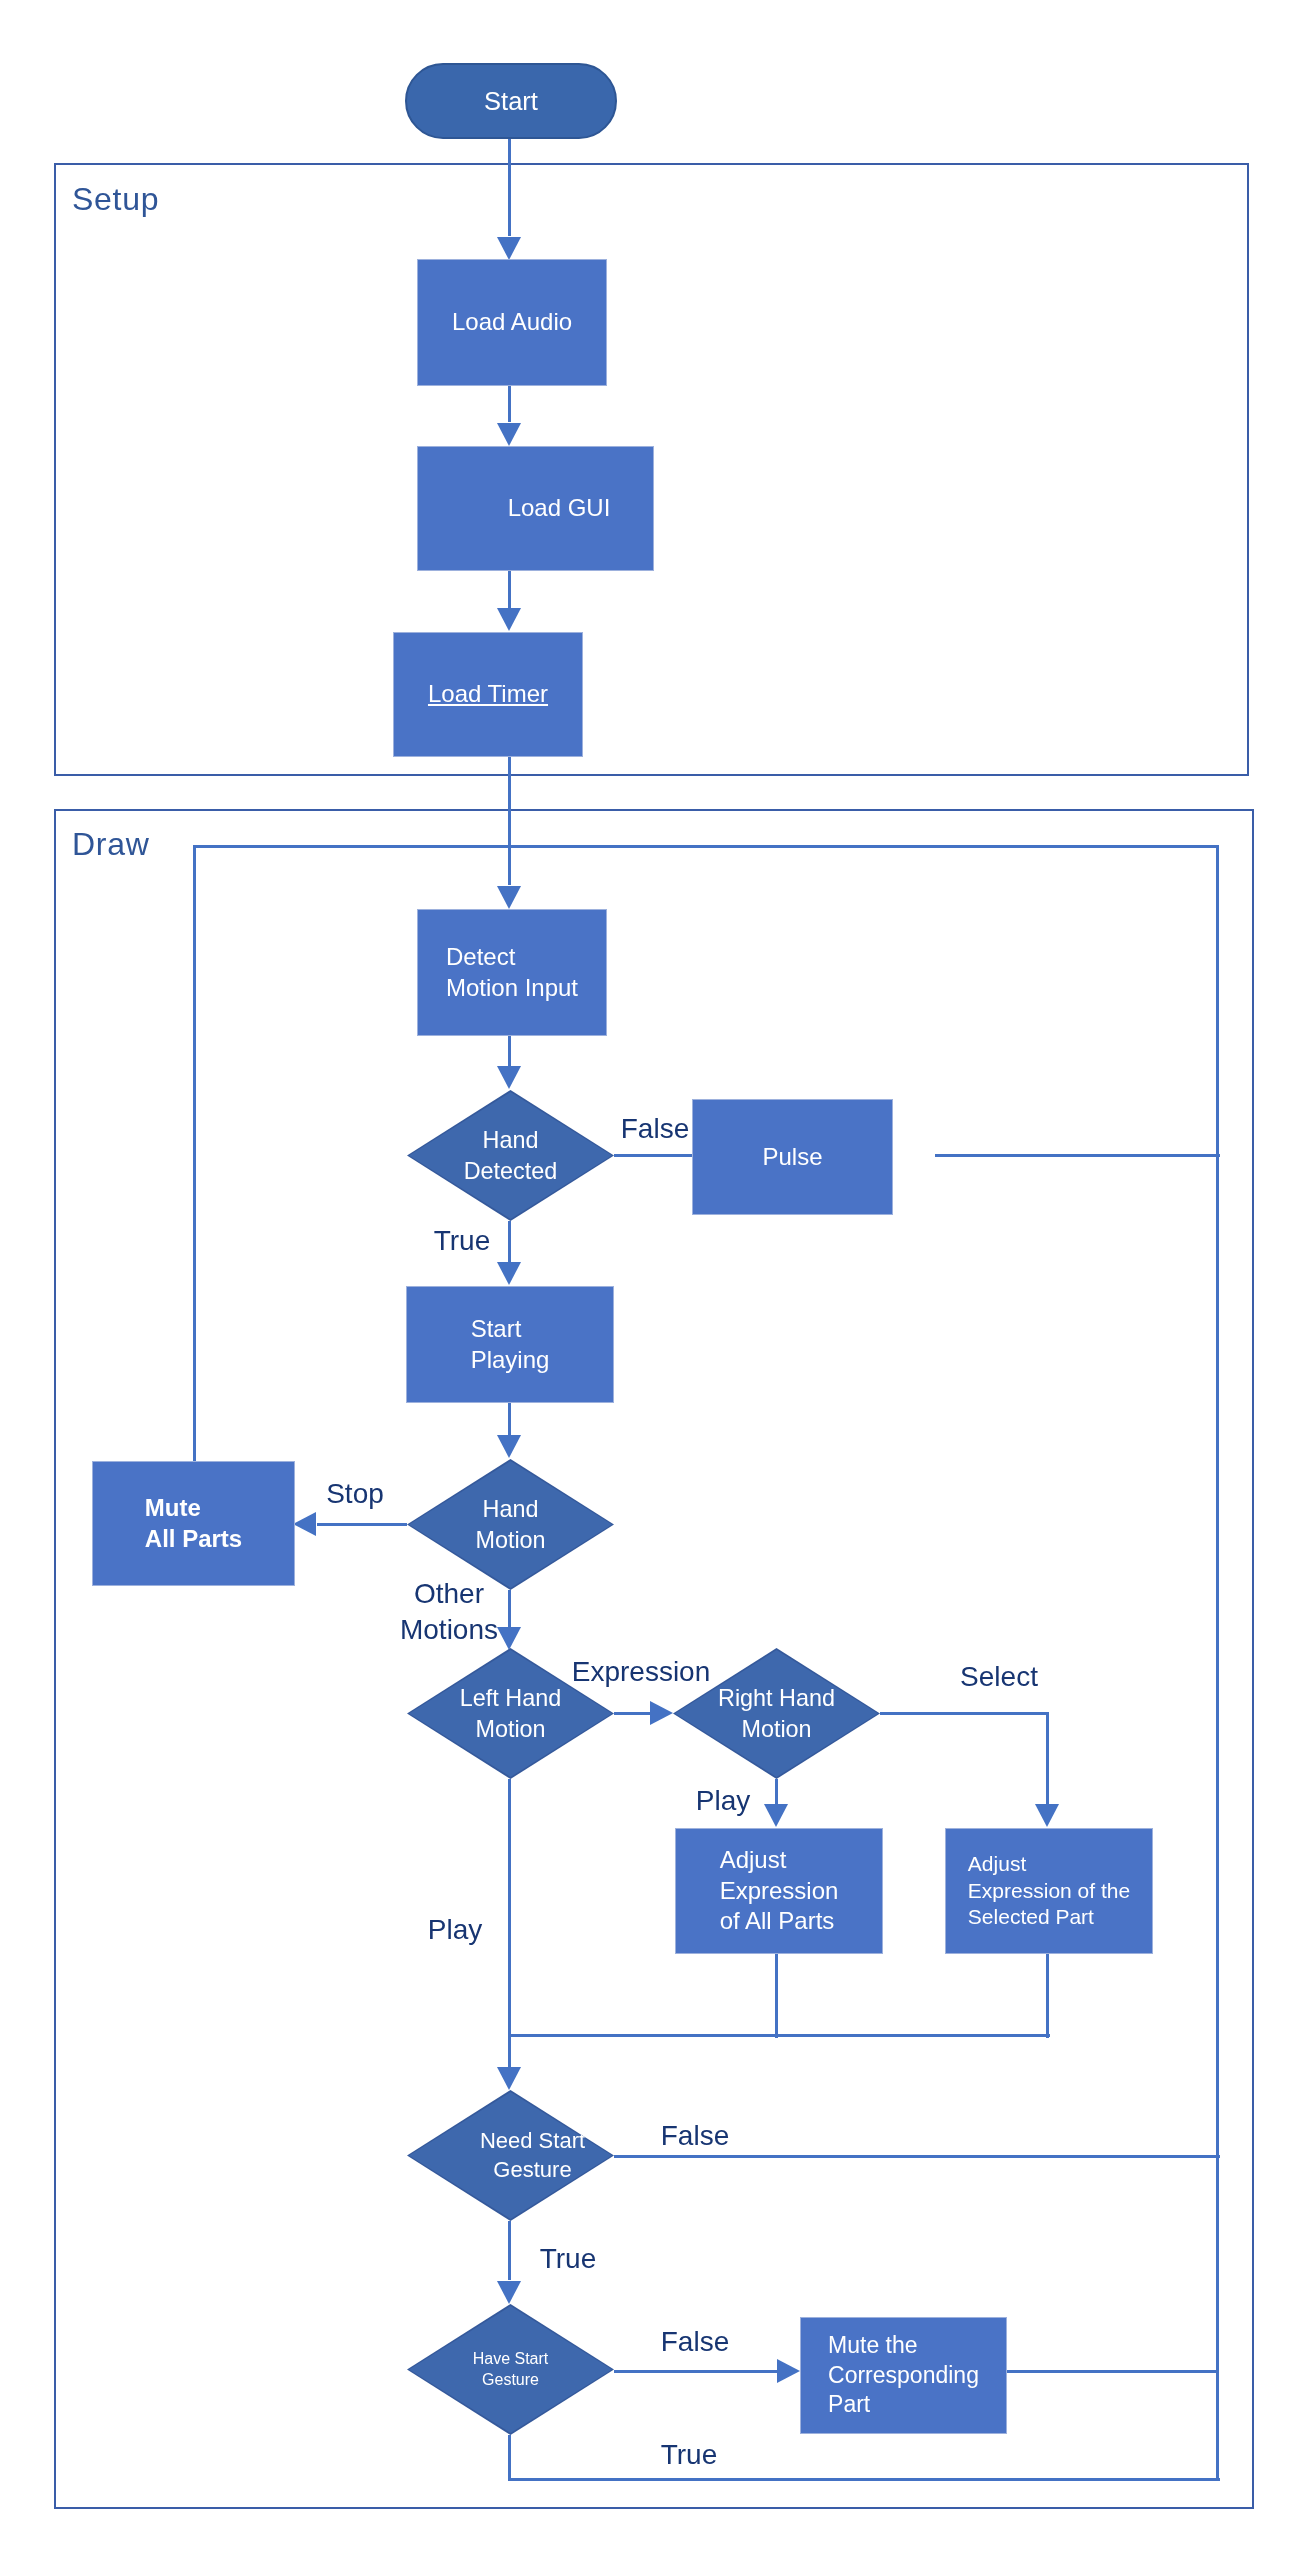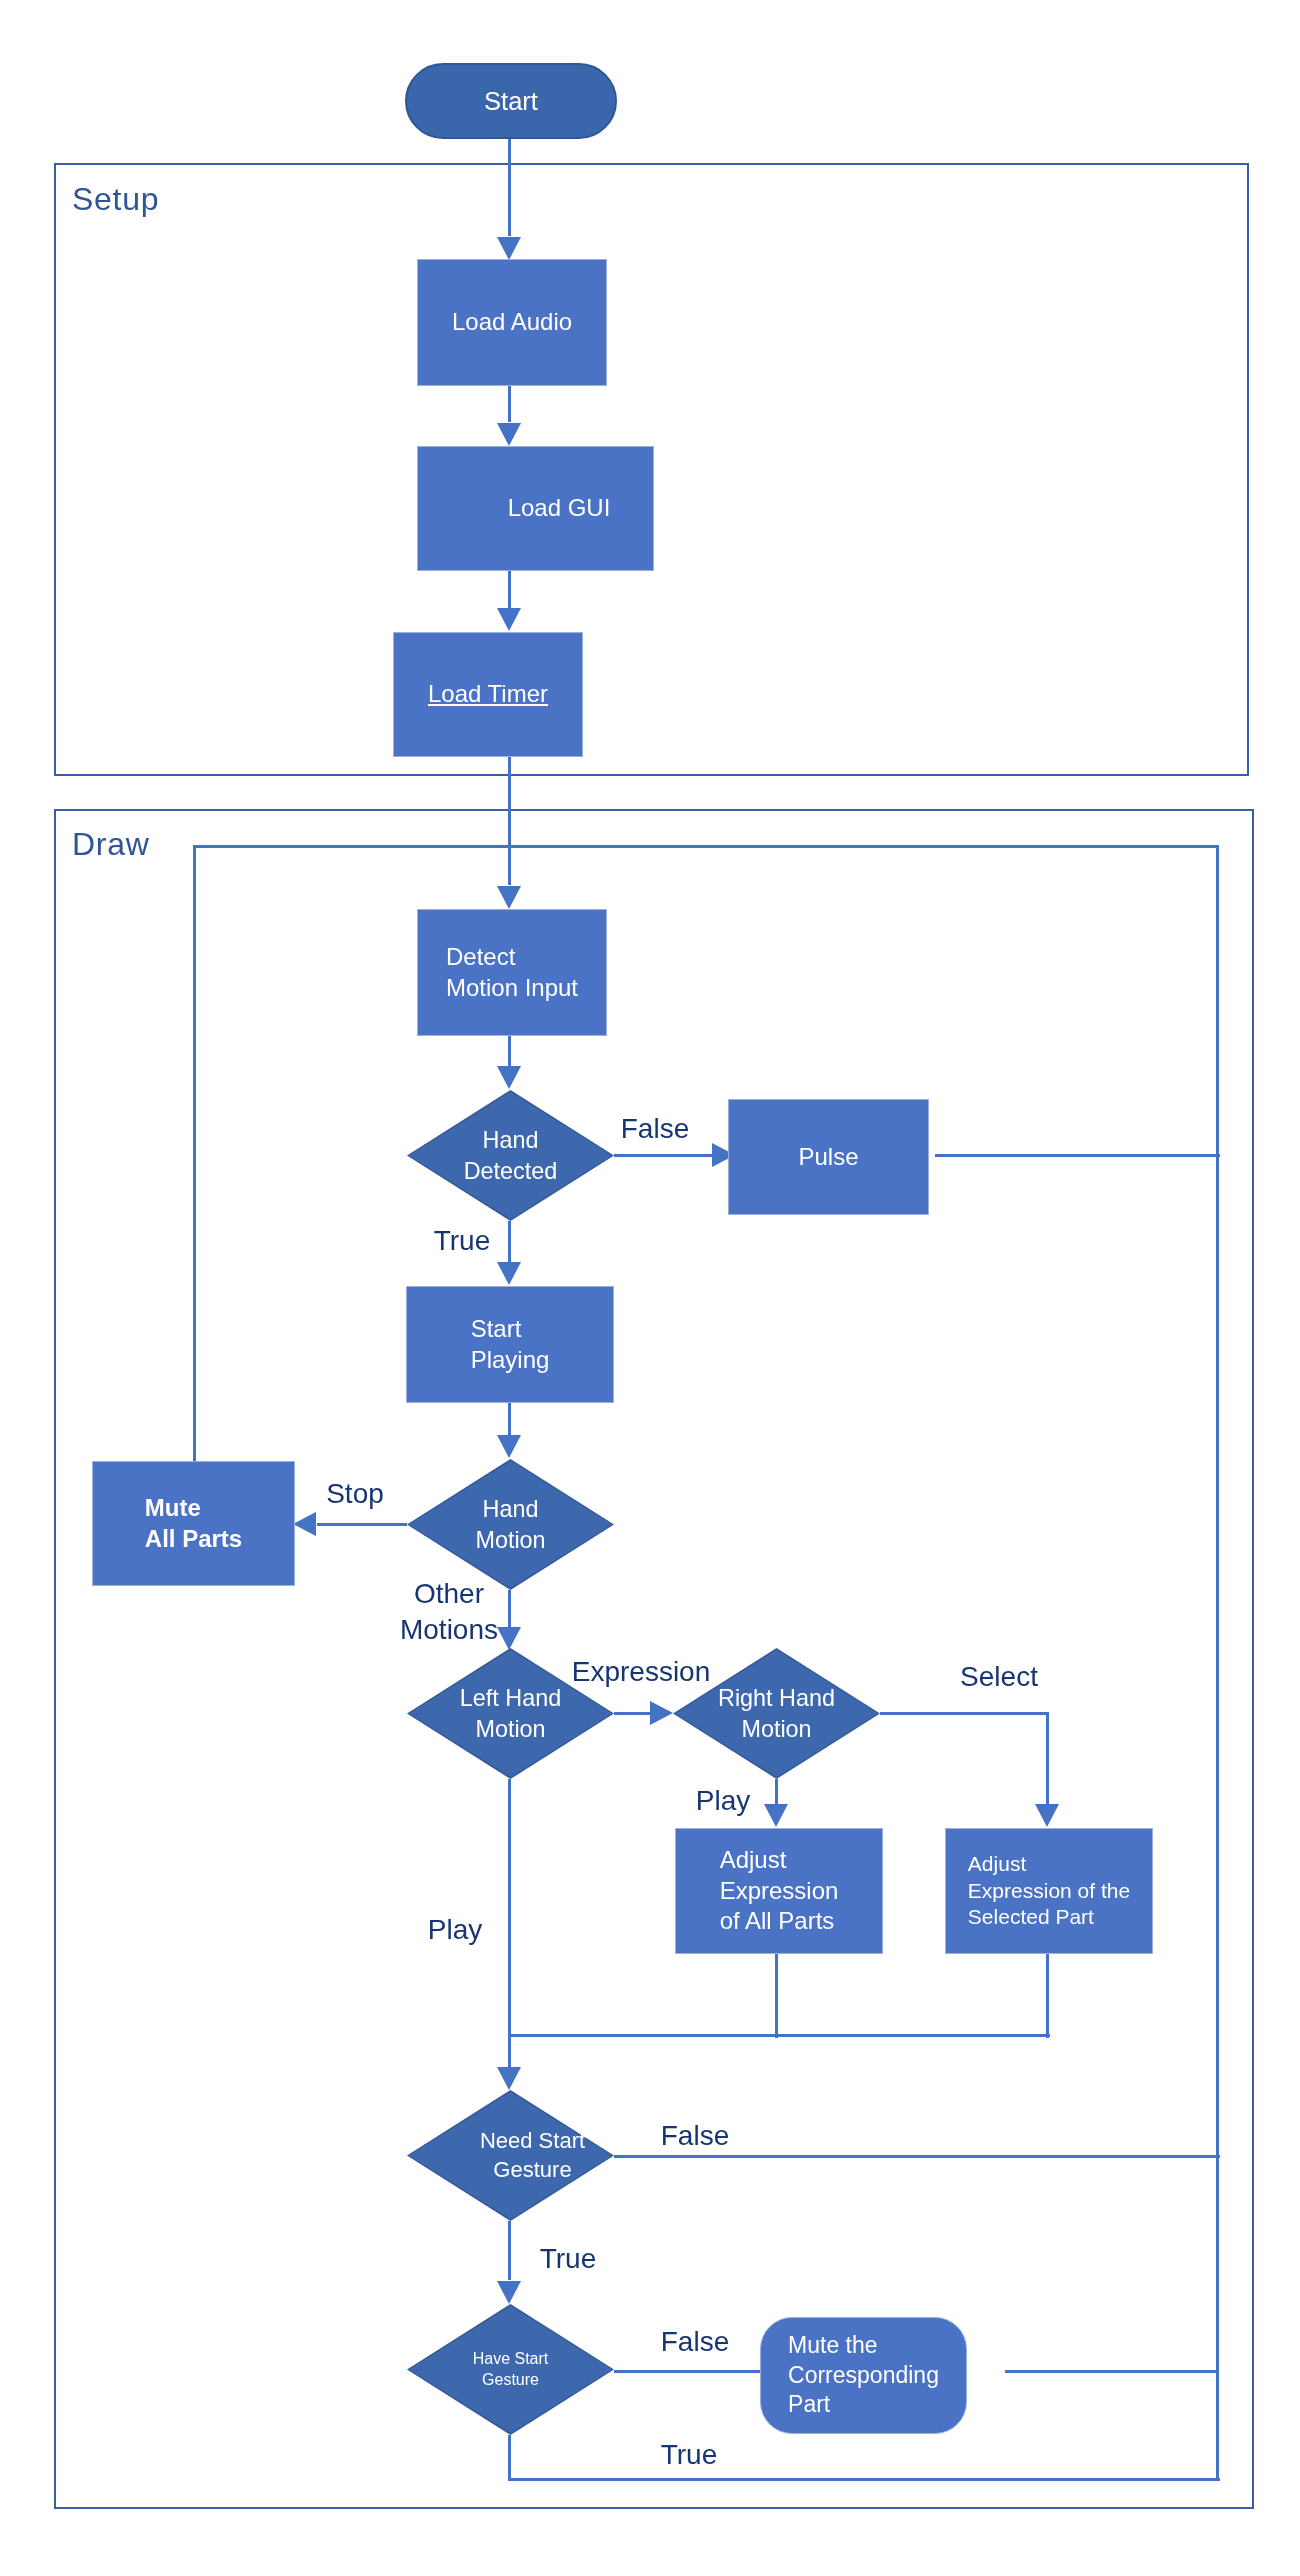--- a/index.html
+++ b/index.html
@@ -128,21 +128,21 @@
 
   <div class="process" style="left:417px;top:909px;width:188px;height:125px;">Detect
 Motion Input</div>
 
   <div class="diamond" style="left:407px;top:1090px;width:207px;height:131px;">
     <div class="d-fill"></div>
     <span class="d-text">Hand
 Detected</span>
   </div>
 
-  <div class="process" style="left:728px;top:1099px;width:199px;height:114px;">Pulse</div>
+  <div class="process" style="left:692px;top:1099px;width:199px;height:114px;">Pulse</div>
 
   <div class="process" style="left:406px;top:1286px;width:206px;height:115px;">Start
 Playing</div>
 
   <div class="diamond" style="left:407px;top:1459px;width:207px;height:131px;">
     <div class="d-fill"></div>
     <span class="d-text">Hand
 Motion</span>
   </div>
 
@@ -174,21 +174,21 @@
     <span class="d-text" style="font-size:22px;margin-left:44px;">Need Start
 Gesture</span>
   </div>
 
   <div class="diamond" style="left:407px;top:2304px;width:207px;height:131px;">
     <div class="d-fill"></div>
     <span class="d-text" style="font-size:16px;">Have Start
 Gesture</span>
   </div>
 
-  <div class="process mid" style="left:760px;top:2317px;width:205px;height:115px;border-radius:32px;">Mute the
+  <div class="process mid" style="left:800px;top:2317px;width:205px;height:115px;">Mute the
 Corresponding
 Part</div>
 
   <div class="edge-label" style="left:655px;top:1129px;">False</div>
   <div class="edge-label" style="left:462px;top:1241px;">True</div>
   <div class="edge-label" style="left:355px;top:1494px;">Stop</div>
   <div class="edge-label" style="left:449px;top:1612px;">Other
 Motions</div>
   <div class="edge-label" style="left:641px;top:1672px;">Expression</div>
   <div class="edge-label" style="left:999px;top:1677px;">Select</div>

